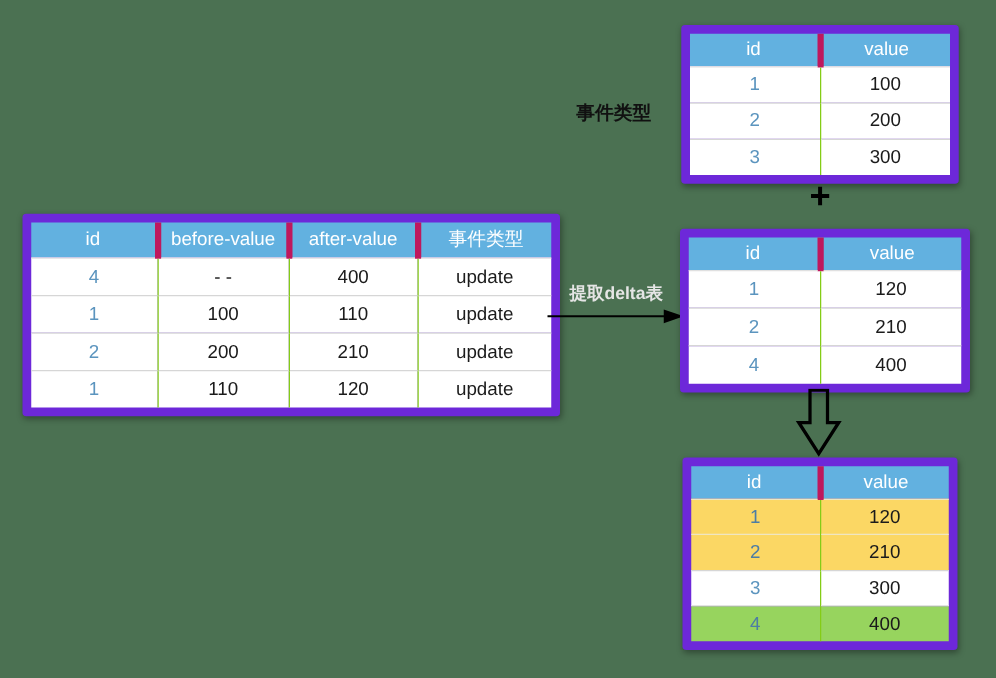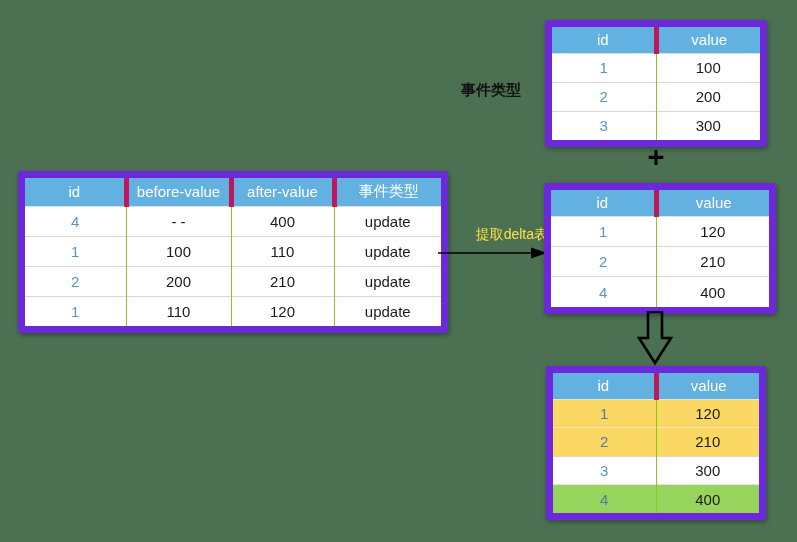--- a/index.html
+++ b/index.html
@@ -79,21 +79,21 @@
   .latest-card { left: 546px; top: 366px; width: 220px; height: 154px; }
 
   .plus-sign {
     position: absolute; left: 641px; top: 142px; width: 30px; height: 30px;
     text-align: center; line-height: 30px;
     font-size: 29px; font-weight: bold; color: #000;
   }
 
   .extract-label {
     position: absolute; left: 438px; top: 226px; width: 110px;
-    text-align: right; font-weight: normal; font-size: 14px; color: #fde047;
+    text-align: center; font-weight: bold; font-size: 14px; color: #e5e5e5;
   }
   .h-arrow { position: absolute; left: 436px; top: 245px; }
   .v-arrow { position: absolute; left: 635px; top: 311px; }
 </style>
 </head>
 <body style="background: rgb(75, 113, 82);">
 
 <div class="canvas">
 
   <div class="card binlog-card">

